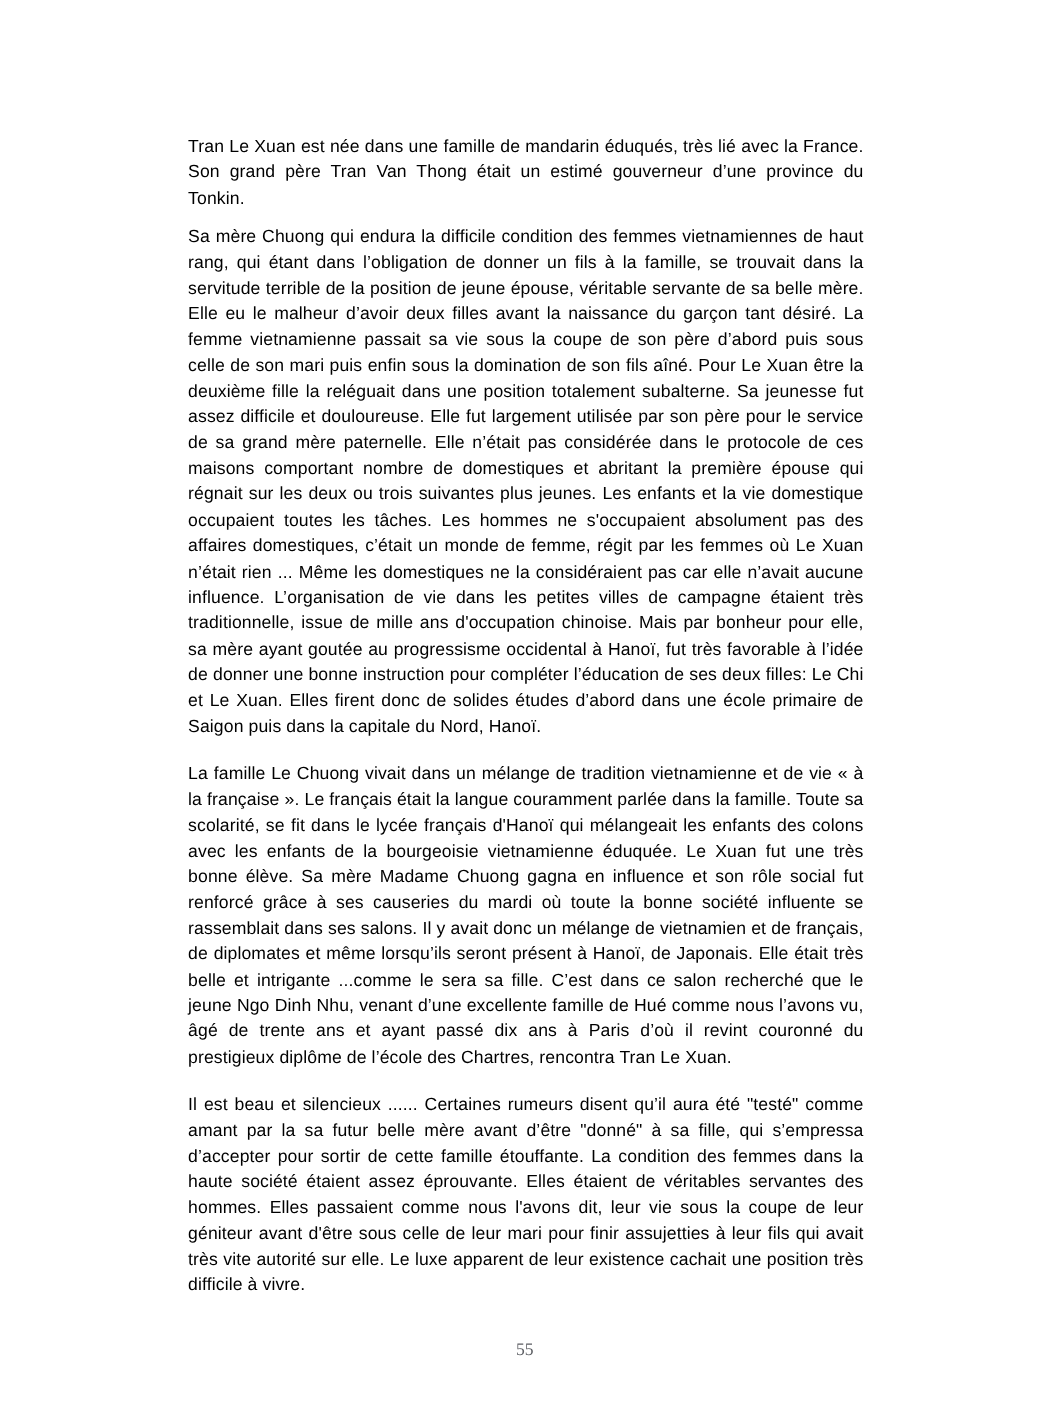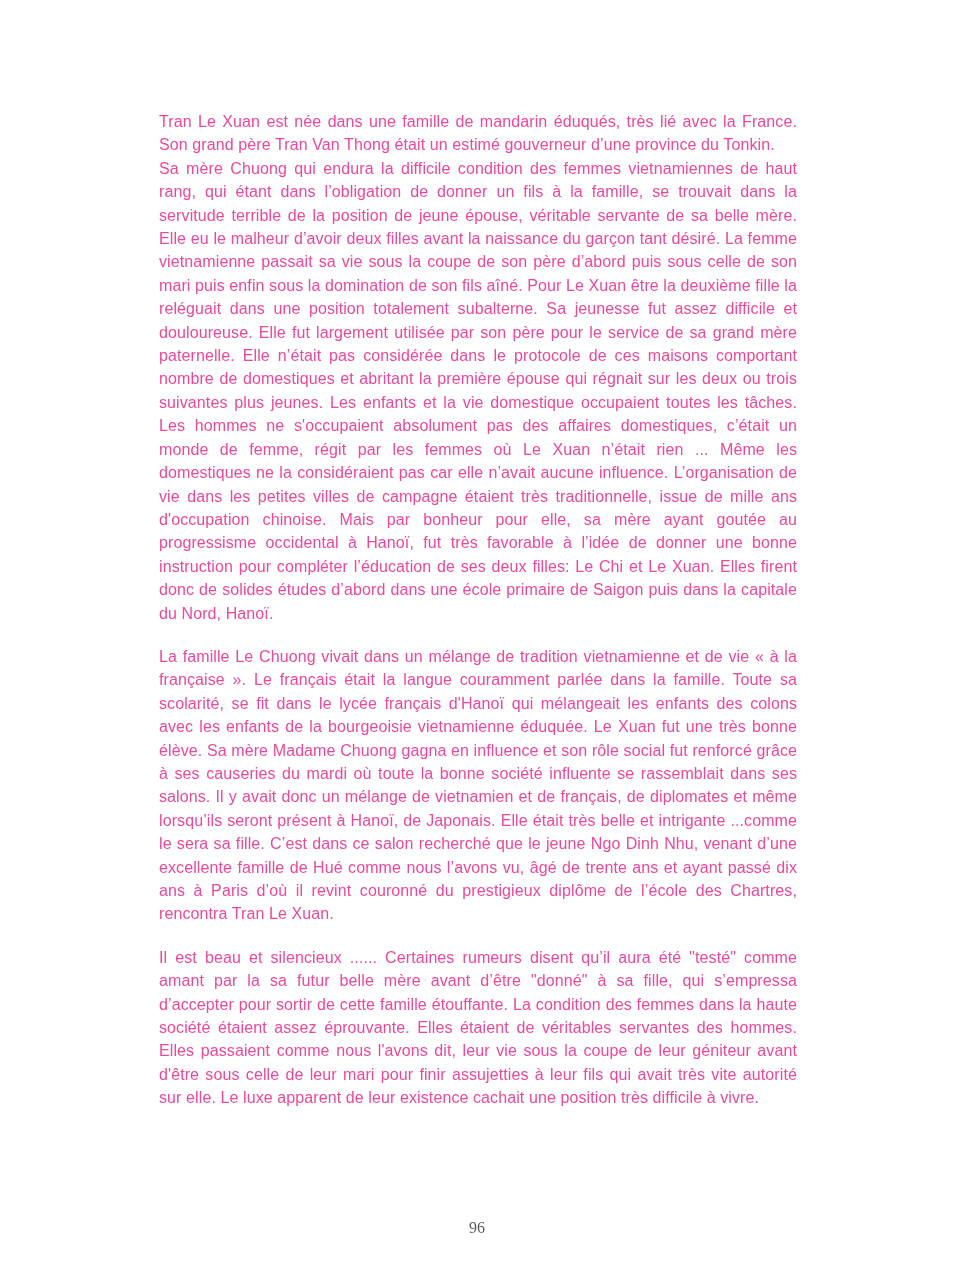--- a/index.html
+++ b/index.html
@@ -18,25 +18,25 @@
     inset: 0;
     background: #ffffff;
   }
   .text-block {
     position: absolute;
     left: 159px;
     top: 110px;
     width: 638px;
   }
   .para {
-    margin: 0;
+    margin: 12px;
     font-family: "Liberation Sans", sans-serif;
     font-size: 16px;
     line-height: 23.4px;
-    color: #ec4899;
+    color: #000000;
     text-align: justify;
     letter-spacing: 0.1px;
   }
   .para.spaced {
     margin-top: 20px;
   }
   .page-number {
     position: absolute;
     top: 1219px;
     left: 0;
@@ -50,14 +50,14 @@
 </head>
 <body>
 
 <div class="page">
   <div class="text-block">
     <p class="para">Tran Le Xuan est née dans une famille de mandarin éduqués, très lié avec la France. Son grand père Tran Van Thong était un estimé gouverneur d’une province du Tonkin.</p>
     <p class="para">Sa mère Chuong qui endura la difficile condition des femmes vietnamiennes de haut rang, qui étant dans l’obligation de donner un fils à la famille, se trouvait dans la servitude terrible de la position de jeune épouse, véritable servante de sa belle mère. Elle eu le malheur d’avoir deux filles avant la naissance du garçon tant désiré. La femme vietnamienne passait sa vie sous la coupe de son père d’abord puis sous celle de son mari puis enfin sous la domination de son fils aîné. Pour Le Xuan être la deuxième fille la reléguait dans une position totalement subalterne. Sa jeunesse fut assez difficile et douloureuse. Elle fut largement utilisée par son père pour le service de sa grand mère paternelle. Elle n’était pas considérée dans le protocole de ces maisons comportant nombre de domestiques et abritant la première épouse qui régnait sur les deux ou trois suivantes plus jeunes. Les enfants et la vie domestique occupaient toutes les tâches. Les hommes ne s'occupaient absolument pas des affaires domestiques, c’était un monde de femme, régit par les femmes où Le Xuan n’était rien ... Même les domestiques ne la considéraient pas car elle n’avait aucune influence. L’organisation de vie dans les petites villes de campagne étaient très traditionnelle, issue de mille ans d'occupation chinoise. Mais par bonheur pour elle, sa mère ayant goutée au progressisme occidental à Hanoï, fut très favorable à l’idée de donner une bonne instruction pour compléter l’éducation de ses deux filles: Le Chi et Le Xuan. Elles firent donc de solides études d’abord dans une école primaire de Saigon puis dans la capitale du Nord, Hanoï.</p>
     <p class="para spaced">La famille Le Chuong vivait dans un mélange de tradition vietnamienne et de vie « à la française ». Le français était la langue couramment parlée dans la famille. Toute sa scolarité, se fit dans le lycée français d'Hanoï qui mélangeait les enfants des colons avec les enfants de la bourgeoisie vietnamienne éduquée. Le Xuan fut une très bonne élève. Sa mère Madame Chuong gagna en influence et son rôle social fut renforcé grâce à ses causeries du mardi où toute la bonne société influente se rassemblait dans ses salons. Il y avait donc un mélange de vietnamien et de français, de diplomates et même lorsqu’ils seront présent à Hanoï, de Japonais. Elle était très belle et intrigante ...comme le sera sa fille.  C’est dans ce salon recherché que le jeune Ngo Dinh Nhu, venant d’une excellente famille de Hué comme nous l’avons vu, âgé de trente ans et ayant passé dix ans à Paris d’où il revint couronné du prestigieux diplôme de l’école des Chartres, rencontra Tran Le Xuan.</p>
     <p class="para spaced">Il est beau et silencieux ...... Certaines rumeurs disent qu’il aura été "testé" comme amant par la sa futur belle mère avant d’être "donné" à sa fille, qui s’empressa d’accepter pour sortir de cette famille étouffante. La condition des femmes dans la haute société étaient assez éprouvante. Elles étaient de véritables servantes des hommes. Elles passaient comme nous l'avons dit, leur vie sous la coupe de leur géniteur avant d'être sous celle de leur mari pour finir assujetties à leur fils qui avait très vite autorité sur elle.  Le luxe apparent de leur existence cachait une position très difficile à vivre.</p>
   </div>
-  <div class="page-number">96</div>
+  <div class="page-number">55</div>
 </div>
 
 </body></html>

